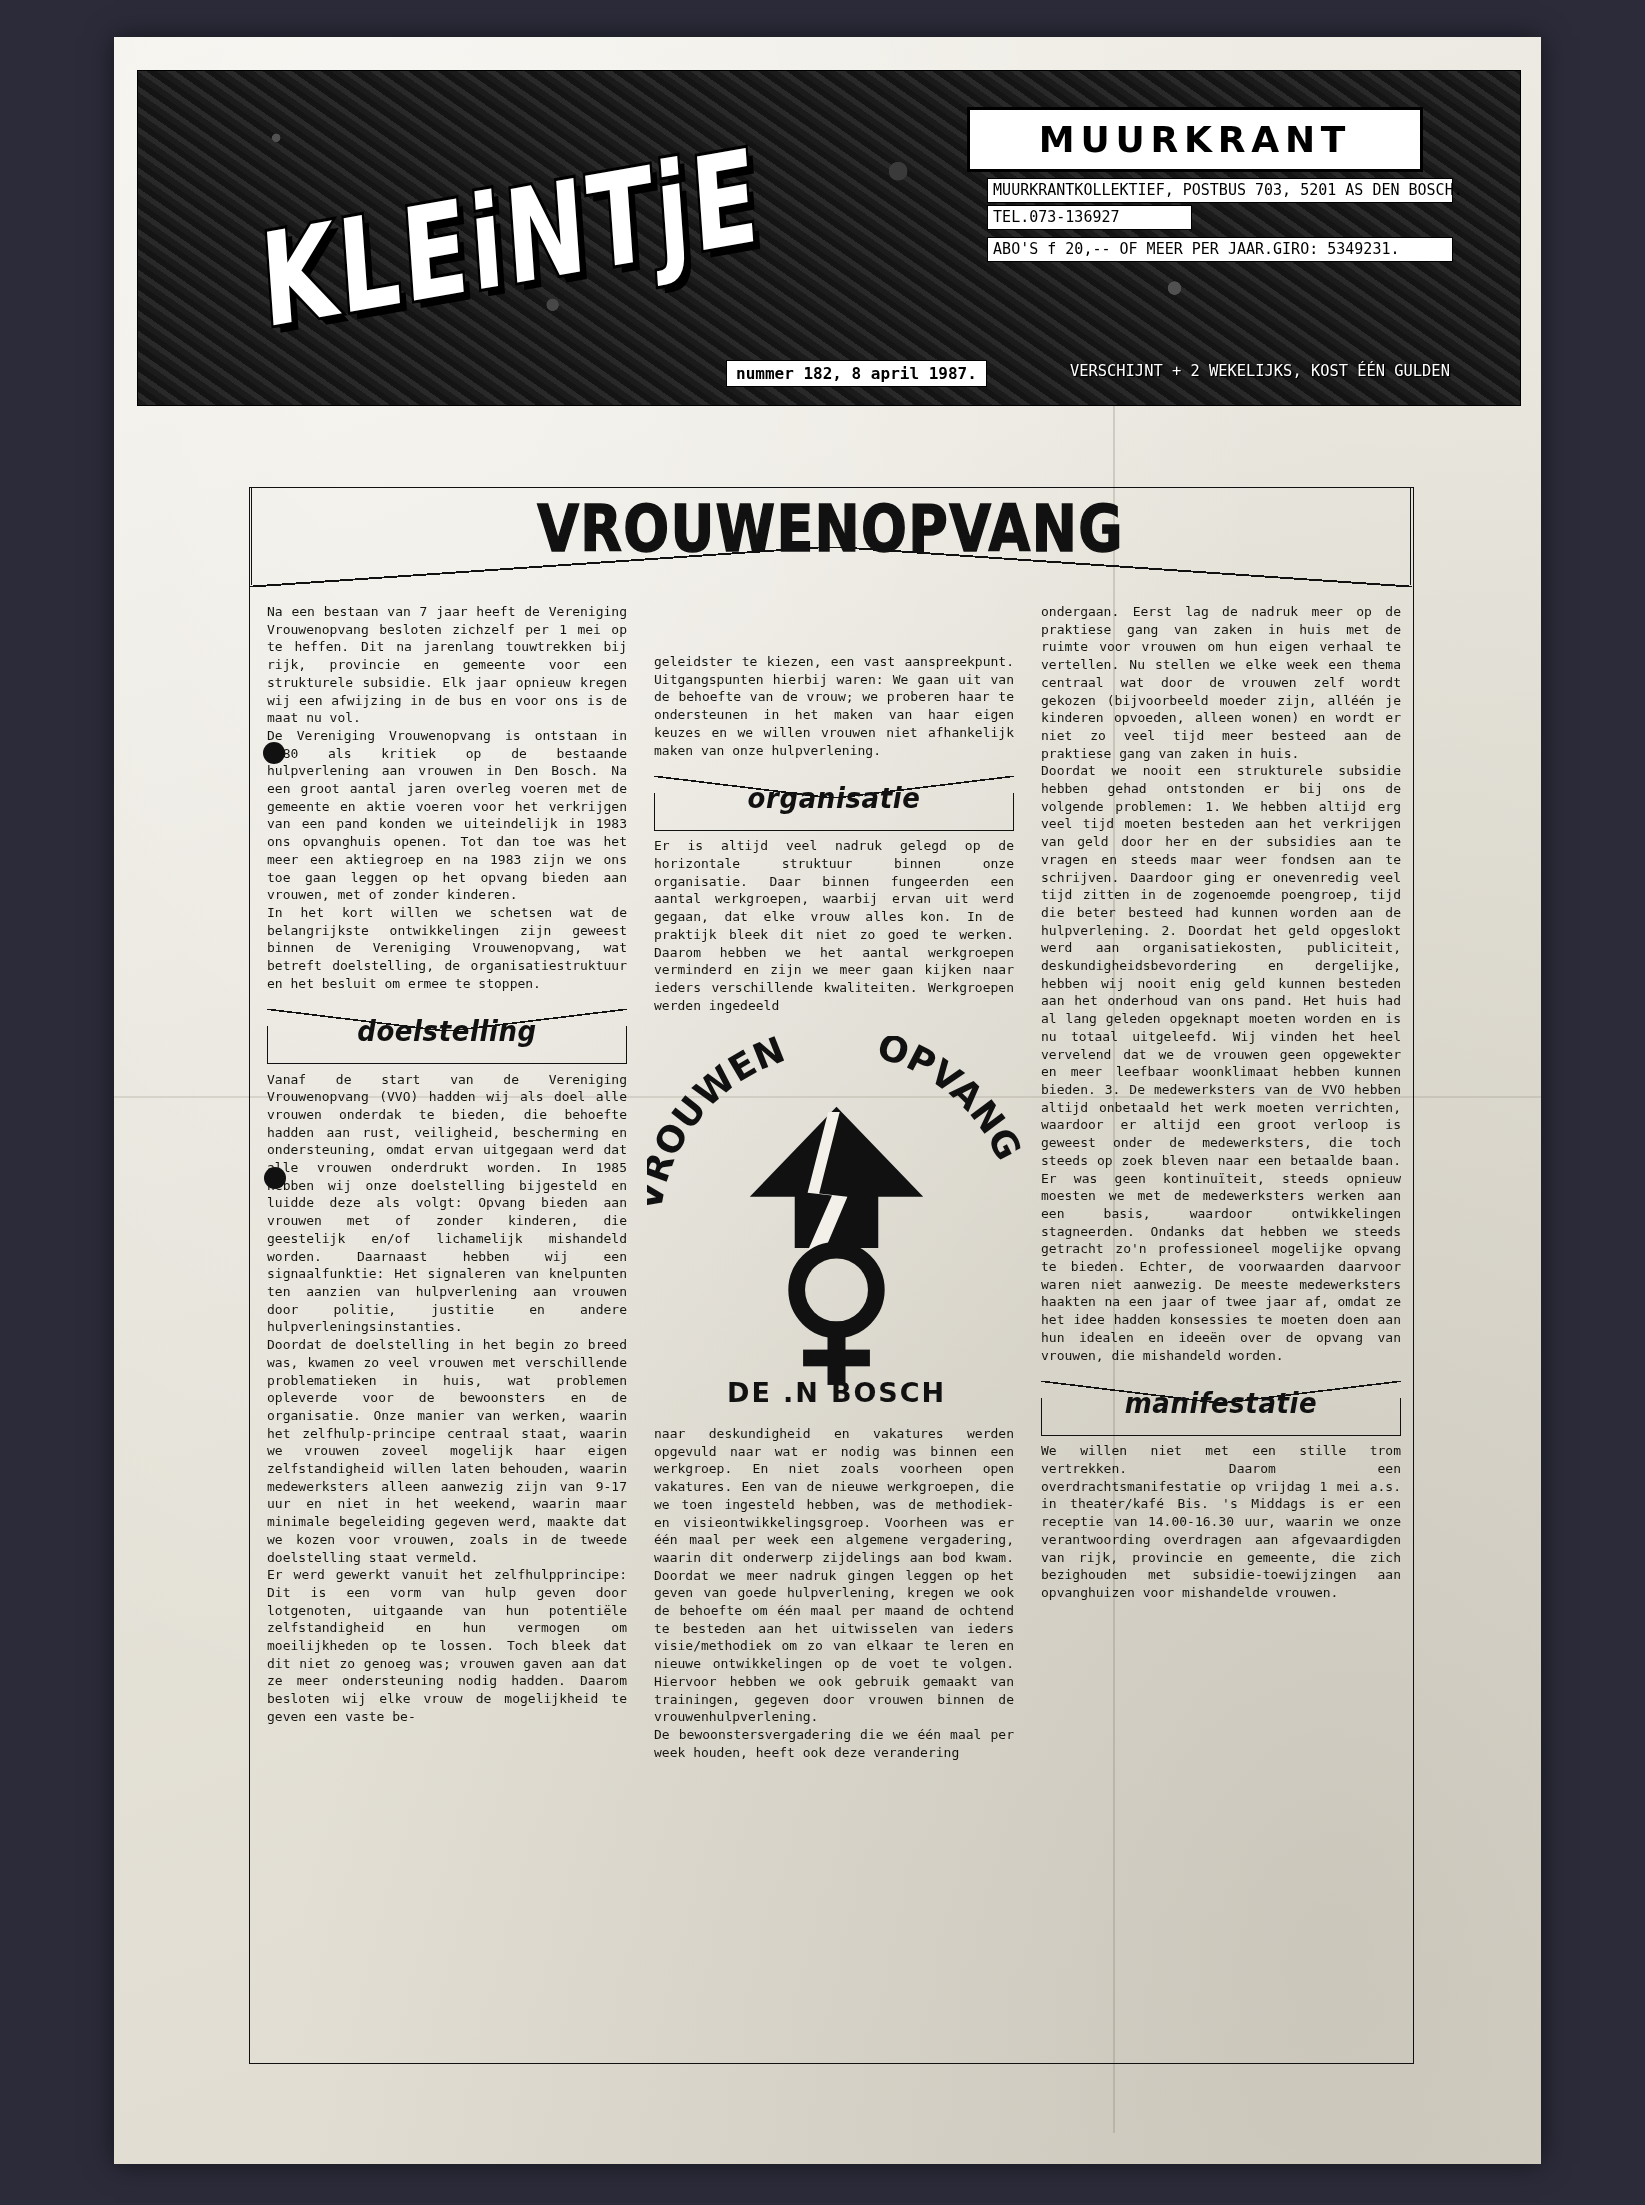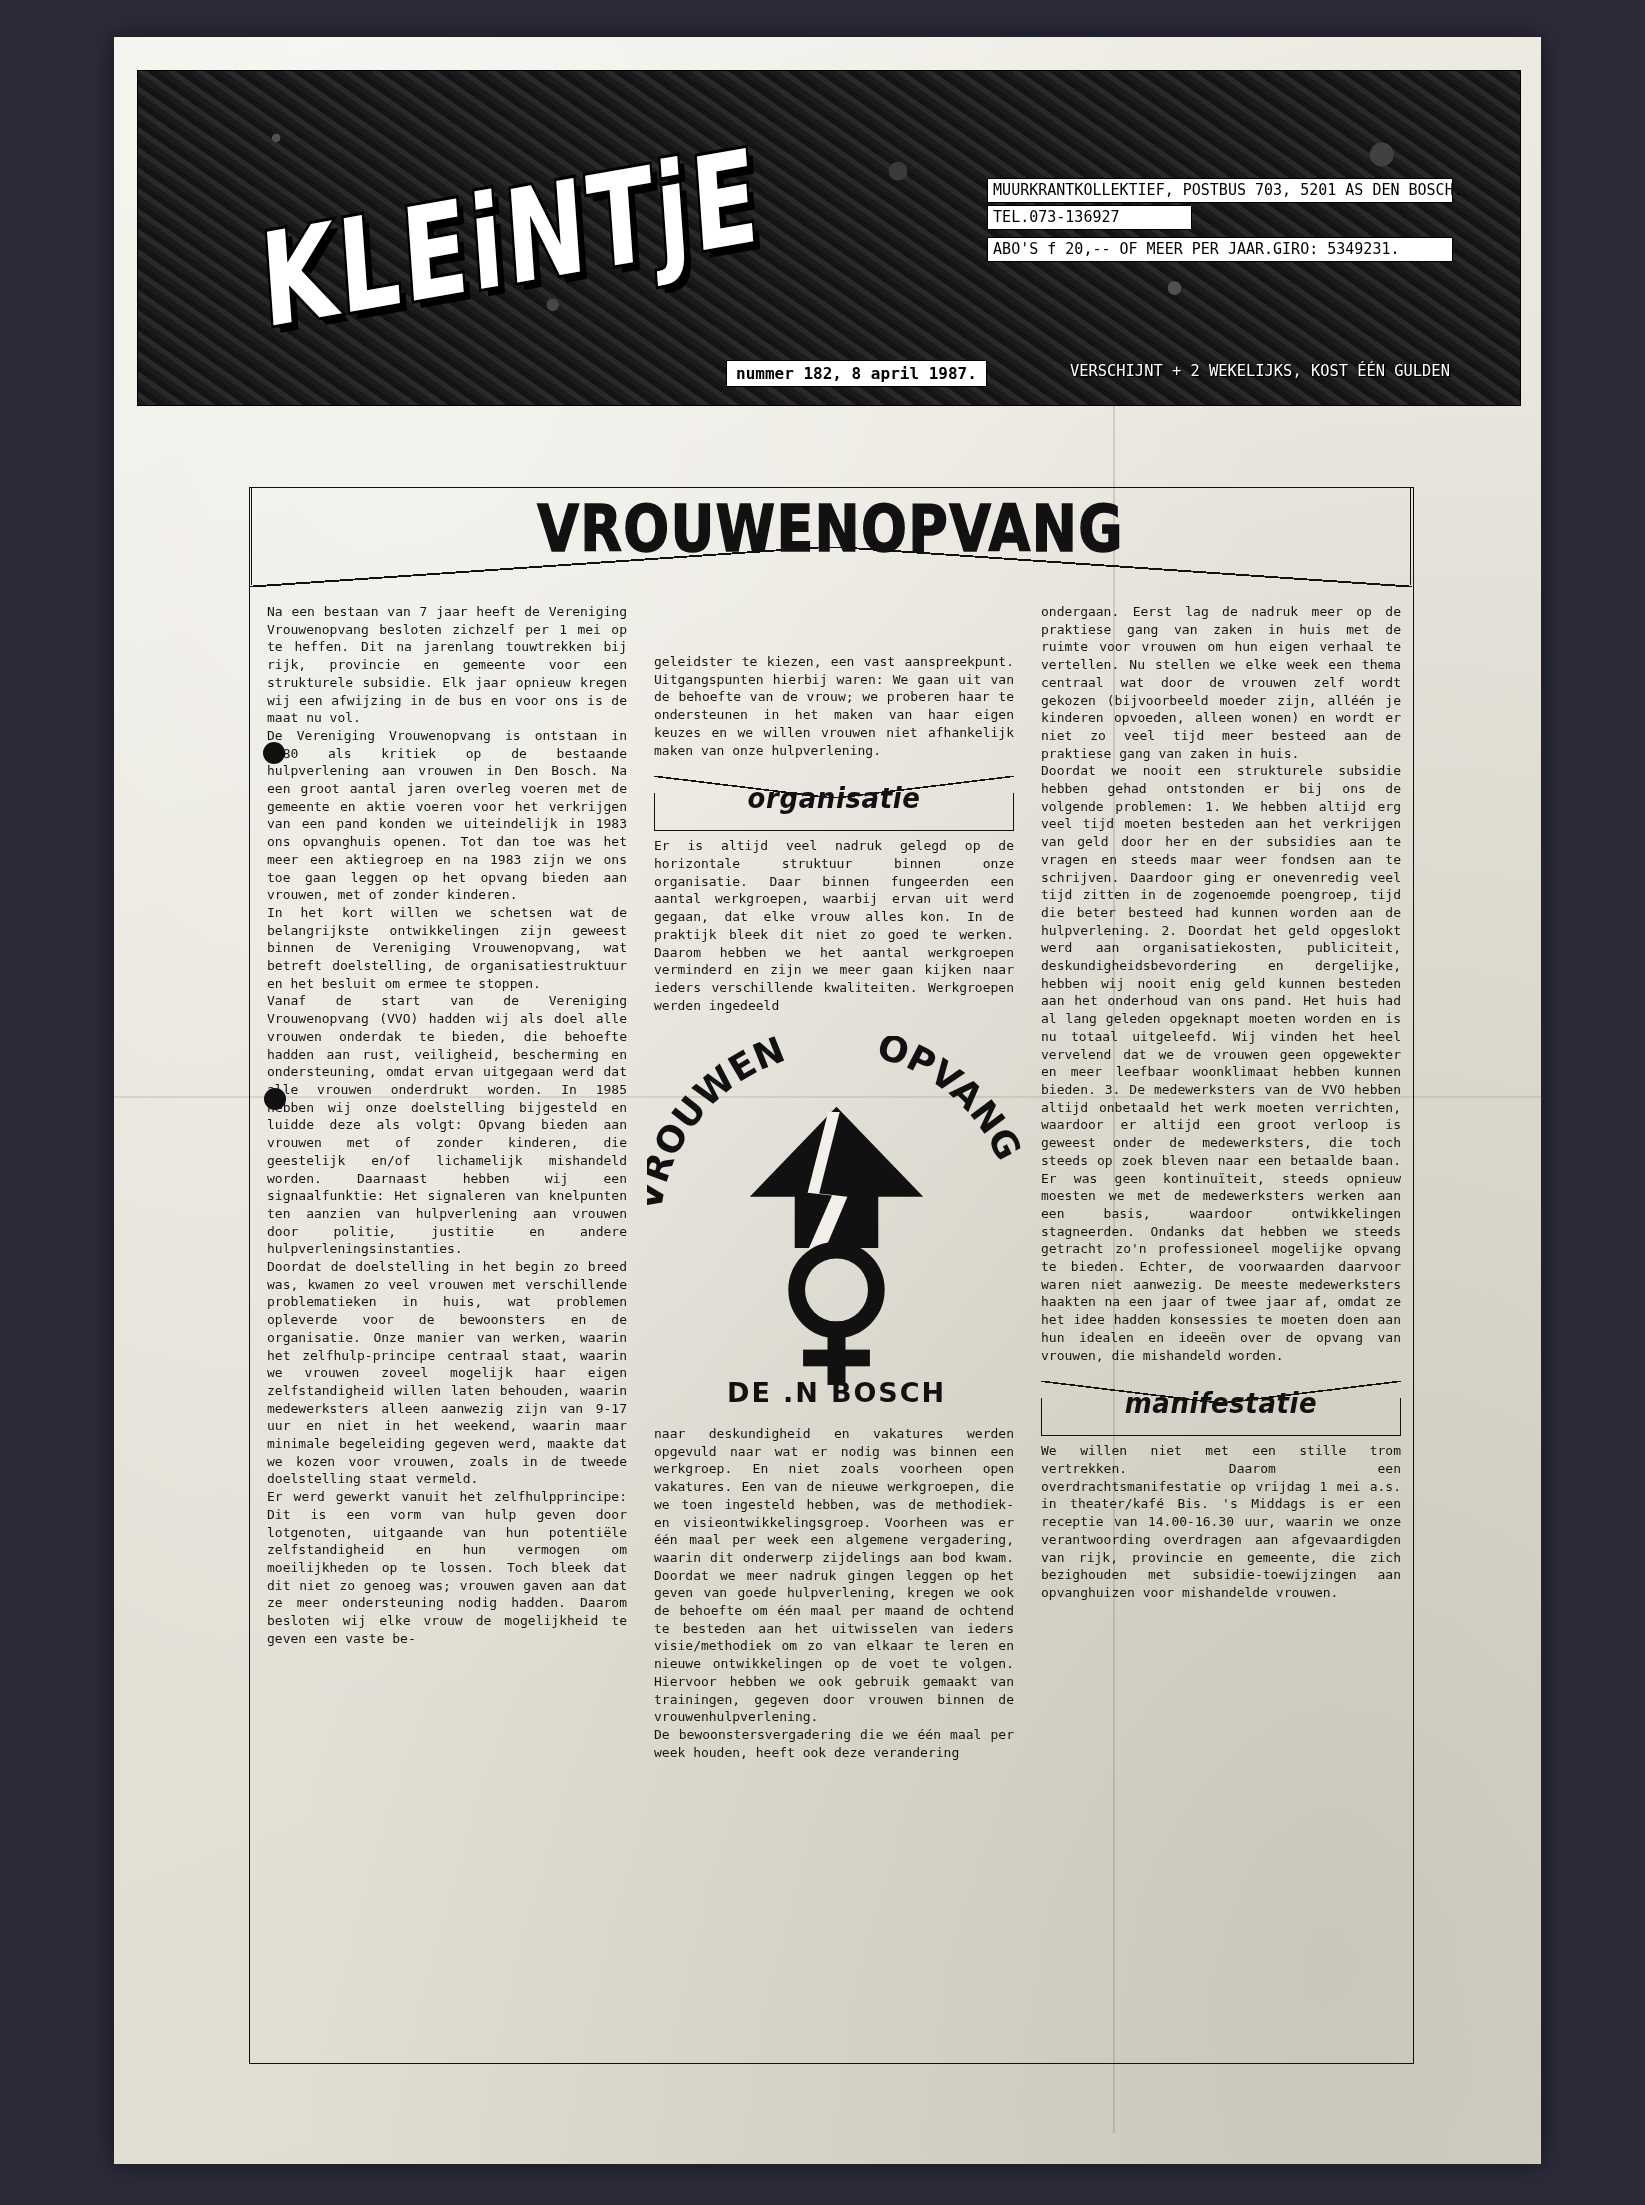--- a/index.html
+++ b/index.html
@@ -276,39 +276,47 @@
 <div class="page">
   <div class="paper-tint"></div>
   <div class="fold"></div>
   <div class="fold2"></div>
 
   <div class="masthead">
     <div class="grain"></div>
     <div class="kleintje">
       <span>KLEiNTjE</span>
     </div>
+    <div class="mk-box">
+      <span>MUURKRANT</span>
+    </div>
     <div class="mk-line mk-addr">MUURKRANTKOLLEKTIEF, POSTBUS 703, 5201 AS DEN BOSCH.</div>
     <div class="mk-line mk-tel">TEL.073-136927</div>
     <div class="mk-line mk-abo">ABO'S f 20,-- OF MEER PER JAAR.GIRO: 5349231.</div>
     <div class="issue-box">nummer 182, 8 april 1987.</div>
     <div class="freq-line">VERSCHIJNT + 2 WEKELIJKS, KOST ÉÉN GULDEN</div>
   </div>
 
   <div class="frame"></div>
   <div class="banner-chev"></div>
   <div class="banner-title">VROUWENOPVANG</div>
 
   <div class="col col1">
     <p>Na een bestaan van 7 jaar heeft de Vereniging Vrouwenopvang besloten zichzelf per 1 mei op te heffen. Dit na jarenlang touwtrekken bij rijk, provincie en gemeente voor een strukturele subsidie. Elk jaar opnieuw kregen wij een afwijzing in de bus en voor ons is de maat nu vol.</p>
     <div style="position:relative;">
       <div class="blob" style="left:-3.9px; top:15.4px;"></div>
       <p>De Vereniging Vrouwenopvang is ontstaan in 1980 als kritiek op de bestaande hulpverlening aan vrouwen in Den Bosch. Na een groot aantal jaren overleg voeren met de gemeente en aktie voeren voor het verkrijgen van een pand konden we uiteindelijk in 1983 ons opvanghuis openen. Tot dan toe was het meer een aktiegroep en na 1983 zijn we ons toe gaan leggen op het opvang bieden aan vrouwen, met of zonder kinderen.</p>
     </div>
     <p>In het kort willen we schetsen wat de belangrijkste ontwikkelingen zijn geweest binnen de Vereniging Vrouwenopvang, wat betreft doelstelling, de organisatiestruktuur en het besluit om ermee te stoppen.</p>
 
+    <div class="sec-head">
+      <div class="peak"></div>
+      <div class="lines"></div>
+      <div class="txt">doelstelling</div>
+    </div>
 
     <div style="position:relative;">
       <div class="blob" style="left:-2.6px; top:96px;"></div>
       <p>Vanaf de start van de Vereniging Vrouwenopvang (VVO) hadden wij als doel alle vrouwen onderdak te bieden, die behoefte hadden aan rust, veiligheid, bescherming en ondersteuning, omdat ervan uitgegaan werd dat alle vrouwen onderdrukt worden. In 1985 hebben wij onze doelstelling bijgesteld en luidde deze als volgt: Opvang bieden aan vrouwen met of zonder kinderen, die geestelijk en/of lichamelijk mishandeld worden. Daarnaast hebben wij een signaalfunktie: Het signaleren van knelpunten ten aanzien van hulpverlening aan vrouwen door politie, justitie en andere hulpverleningsinstanties.</p>
     </div>
     <p>Doordat de doelstelling in het begin zo breed was, kwamen zo veel vrouwen met verschillende problematieken in huis, wat problemen opleverde voor de bewoonsters en de organisatie. Onze manier van werken, waarin het zelfhulp-principe centraal staat, waarin we vrouwen zoveel mogelijk haar eigen zelfstandigheid willen laten behouden, waarin medewerksters alleen aanwezig zijn van 9-17 uur en niet in het weekend, waarin maar minimale begeleiding gegeven werd, maakte dat we kozen voor vrouwen, zoals in de tweede doelstelling staat vermeld.</p>
 
 
     <p>Er werd gewerkt vanuit het zelfhulpprincipe: Dit is een vorm van hulp geven door lotgenoten, uitgaande van hun potentiële zelfstandigheid en hun vermogen om moeilijkheden op te lossen. Toch bleek dat dit niet zo genoeg was; vrouwen gaven aan dat ze meer ondersteuning nodig hadden. Daarom besloten wij elke vrouw de mogelijkheid te geven een vaste be-</p>
   </div>

